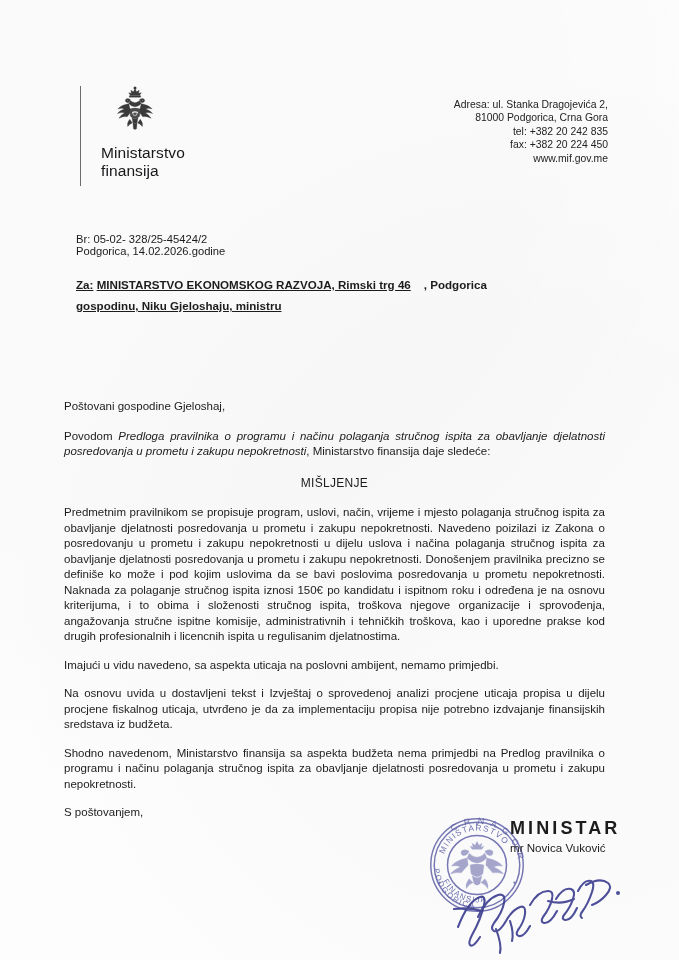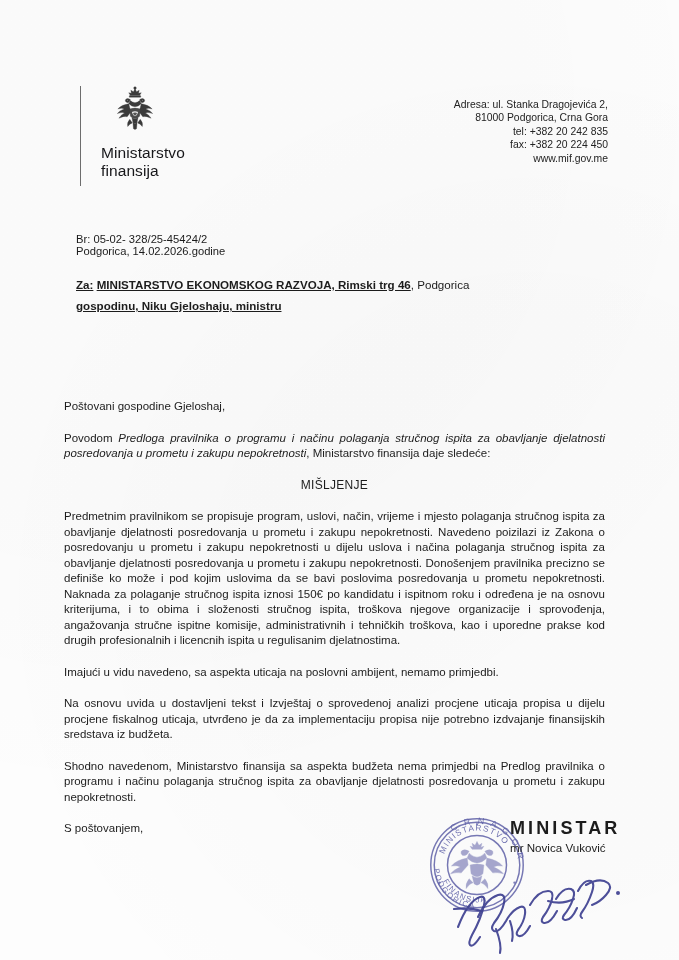--- a/index.html
+++ b/index.html
@@ -80,21 +80,21 @@
   
   .addressee {
     position: absolute;
     left: 76px;
     right: 75px;
     top: 274px;
     font-size: 11.6px;
     line-height: 21px;
   }
   .addressee b { font-weight: bold; text-decoration: underline; }
-  .addressee .plain { font-weight: normal; }
+  .addressee .plain { font-weight: bold; padding-left: 13px; }
 
   
   .subject {
     position: absolute;
     left: 76px;
     right: 74px;
     top: 322px;
     font-size: 11.5px;
     line-height: 15.2px;
     text-align: justify;
@@ -115,21 +115,21 @@
     left: 64px;
     right: 74px;
     top: 399px;
     font-size: 11.5px;
     line-height: 15.5px;
   }
   .salutation {
     margin: 0 0 14px 0;
   }
   .para {
-    margin: 16px 0 13px 0;
+    margin: 0 0 13px 0;
     text-align: justify;
   }
   .para.last { margin-bottom: 0; }
   .para i { font-style: italic; }
 
   .section-title {
     text-align: center;
     font-weight: normal;
     font-size: 12px;
     letter-spacing: 0.3px;

